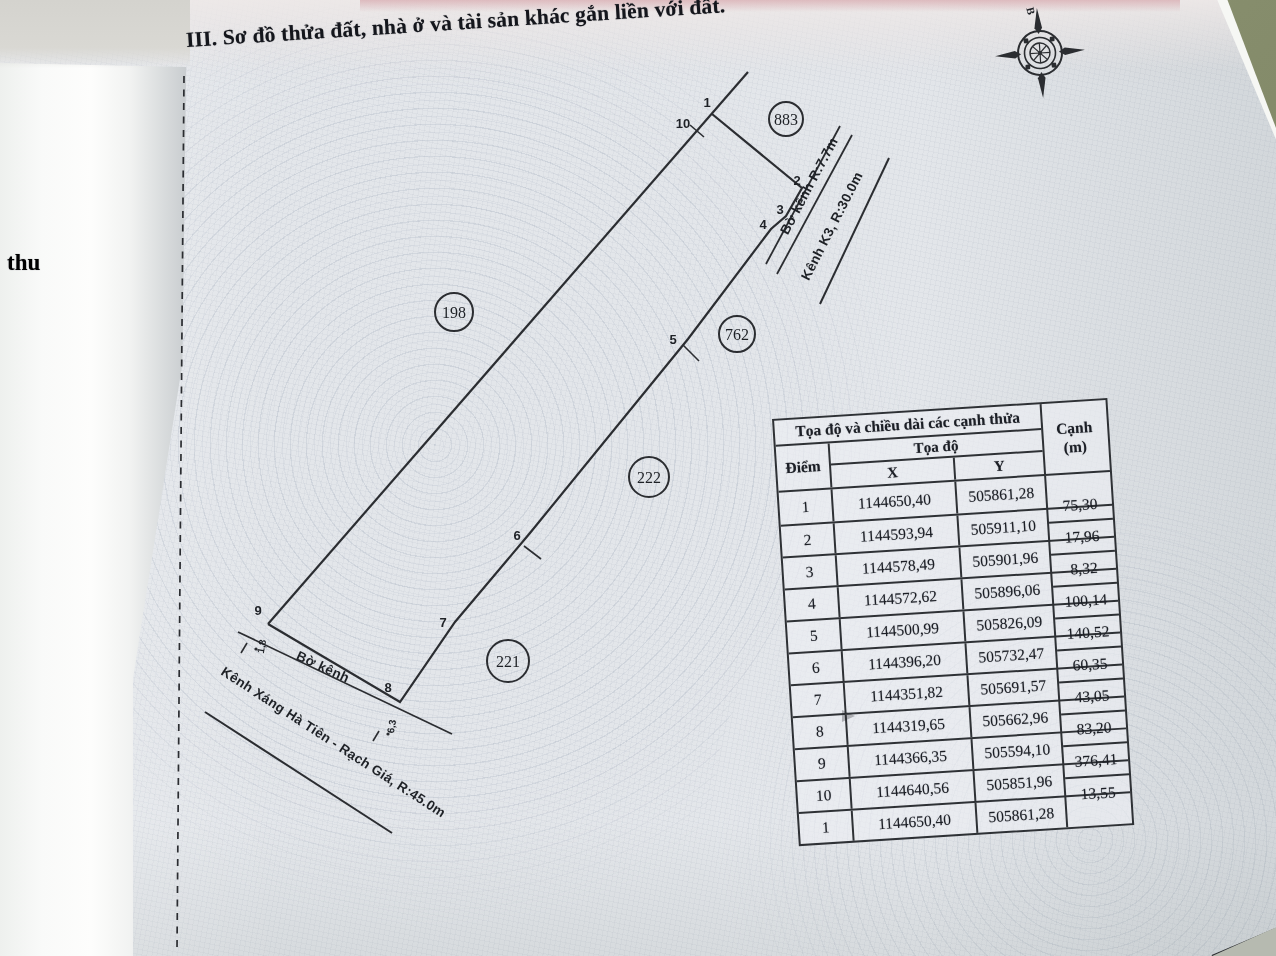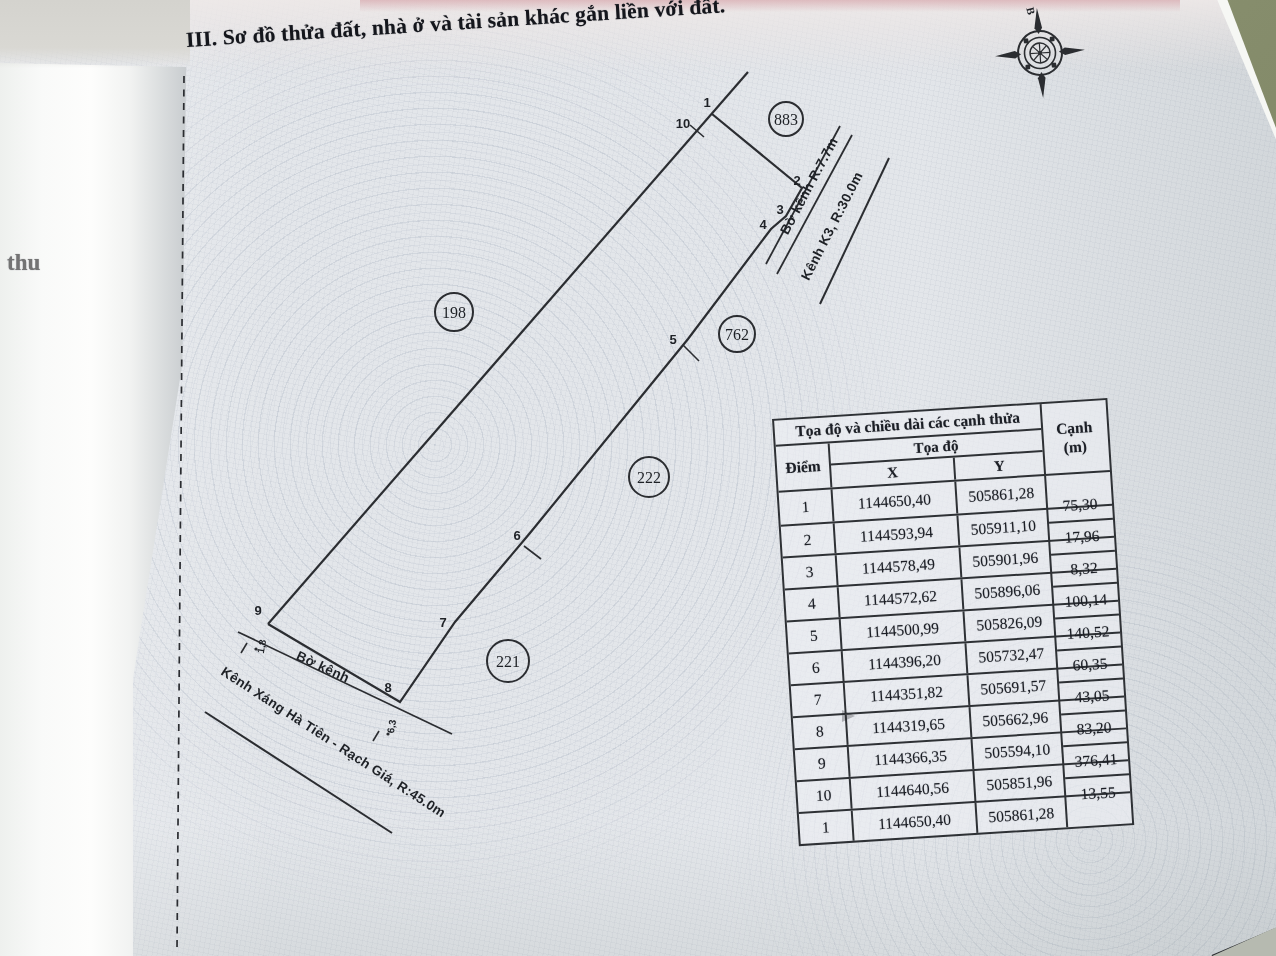--- a/index.html
+++ b/index.html
@@ -46,21 +46,21 @@
   
   .fold{
     position:absolute; left:0; top:0; width:190px; height:956px;
     clip-path:polygon(0 6.6%, 98% 7%, 96% 38%, 70% 71%, 70% 100%, 0 100%);
     background:linear-gradient(to right,#eef0ee 0%, #f9faf9 22%, #fdfdfc 48%, #f2f3f2 68%, #d9dcdd 86%, #c6cacd 100%);
   }
   .fold-topstrip{position:absolute; left:0; top:0; width:190px; height:68px;
     background:linear-gradient(to bottom,#d4d3ce 0%, #d9d8d3 70%, rgba(217,216,211,0) 100%);}
   .fold-text{
     position:absolute; left:7px; top:250px;
-    font:700 23px "Liberation Serif", serif; color:#737373;
+    font:700 23px "Liberation Serif", serif; color:#000000;
     text-shadow:0 0 1px rgba(35,38,56,.5);
   }
   
   .sec-title{
     position:absolute; left:186px; top:28px; white-space:nowrap;
     transform:rotate(-3.7deg); transform-origin:left center;
     font:700 21.5px "Liberation Serif", serif; color:#14161c;
     text-shadow:0 0 1px rgba(20,22,28,.45); letter-spacing:.2px;
   }
   

